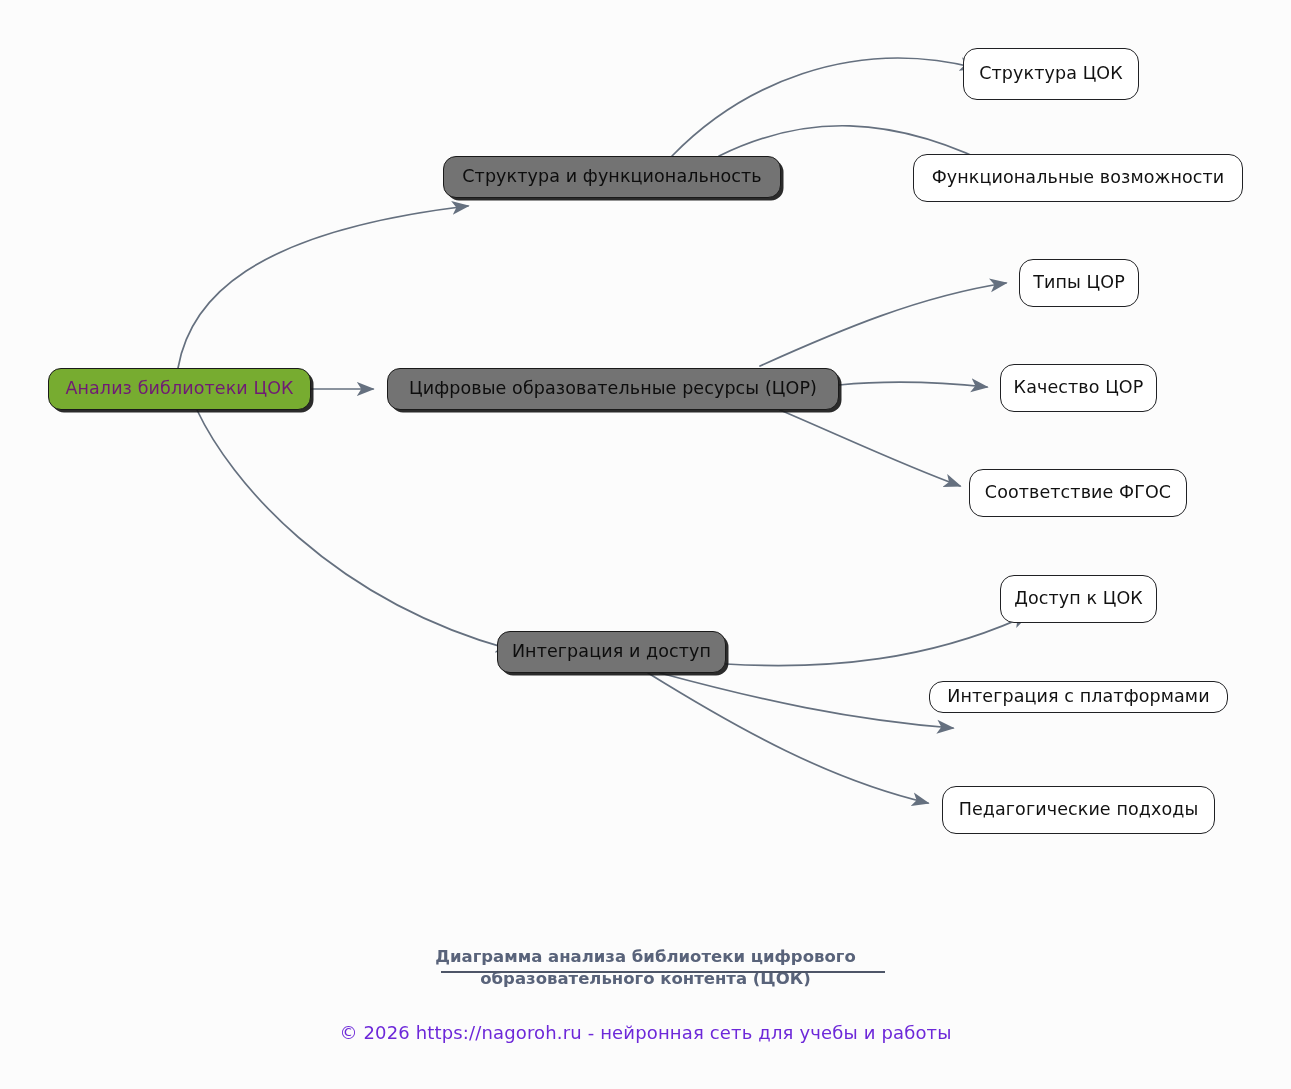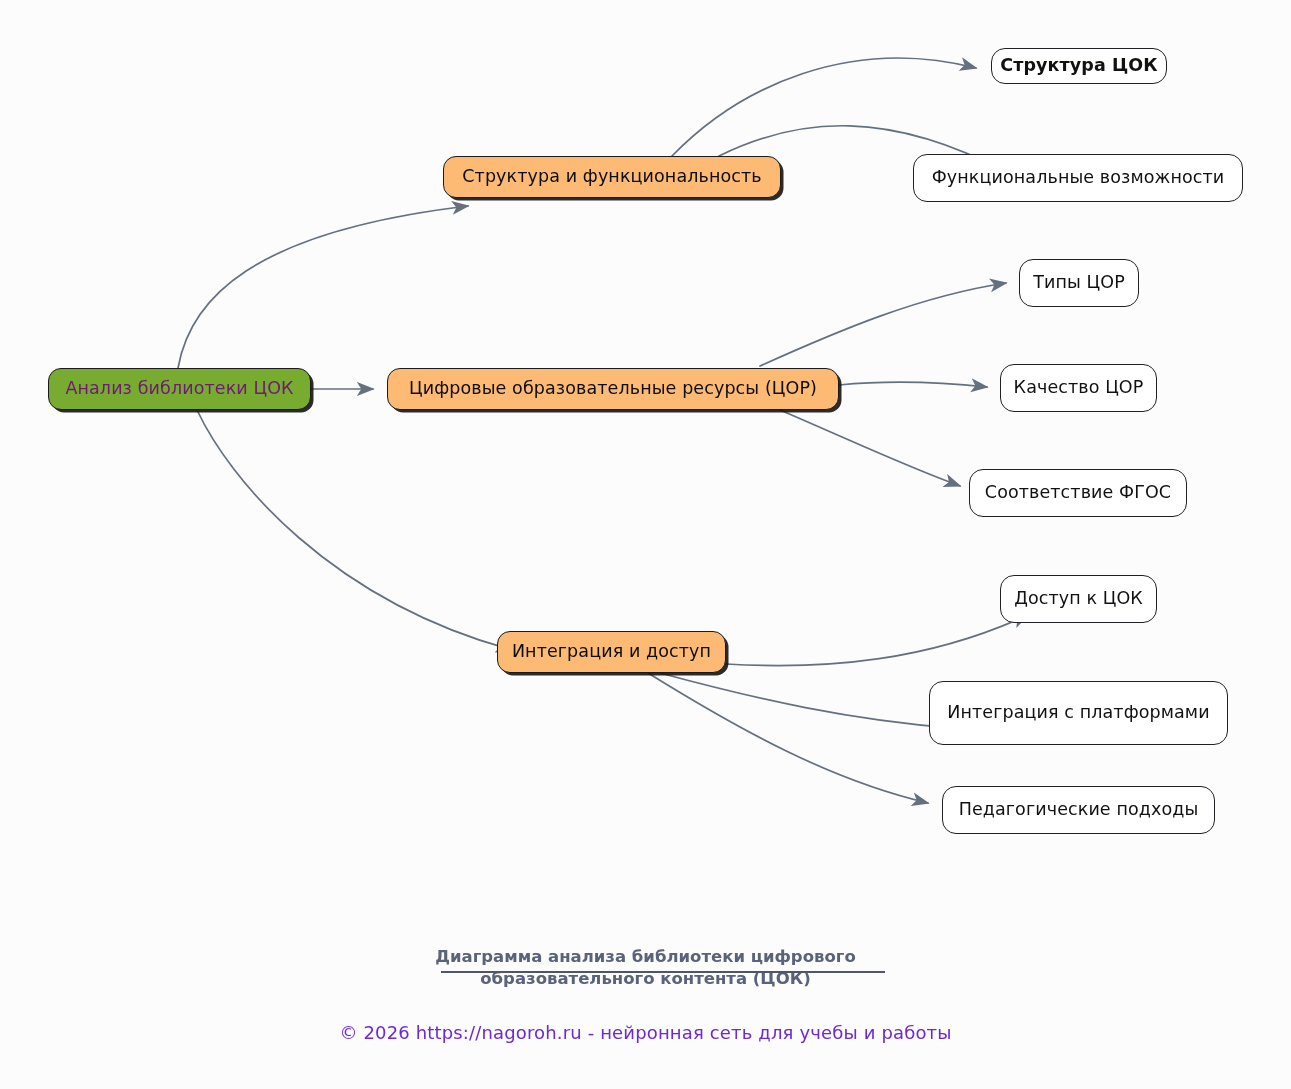--- a/index.html
+++ b/index.html
@@ -49,21 +49,21 @@
   }
 
   .node.root {
     background: #77ac30;
     border: 1.3px solid #1a1a1a;
     box-shadow: 3px 3px 0 -0.5px rgba(20,20,20,0.9);
     color: #701a75;
   }
 
   .node.branch {
-    background: #fdba74;
+    background: #737373;
     border: 1.3px solid #1a1a1a;
     box-shadow: 3px 3px 0 -0.5px rgba(20,20,20,0.9);
     color: #0d0d0d;
     text-align: center;
   }
 
   .node.leaf {
     background: #ffffff;
     border: 1.7px solid #202124;
     border-radius: 14px;
@@ -129,21 +129,21 @@
       </g>
   </svg>
 
   <div class="node root" id="node-root" style="left: 48px; top: 368px; width: 263px; height: 42px;">
     <span>Анализ библиотеки ЦОК</span>
   </div>
 
   <div class="node branch" id="node-branch-structure" style="left: 443px; top: 156px; width: 338px; height: 42px;">
     <span>Структура и функциональность</span>
   </div>
-  <div class="node leaf" id="node-leaf-struktura-cok" style="left: 991px; top: 48px; width: 176px; height: 36px; font-weight: bold;">
+  <div class="node leaf" id="node-leaf-struktura-cok" style="left: 963px; top: 48px; width: 176px; height: 52px;">
     <span>Структура ЦОК</span>
   </div>
   <div class="node leaf" id="node-leaf-funkcionalnye-vozmozhnosti" style="left: 913px; top: 154px; width: 330px; height: 48px;">
     <span>Функциональные возможности</span>
   </div>
 
   <div class="node branch" id="node-branch-resources" style="left: 387px; top: 368px; width: 452px; height: 42px;">
     <span>Цифровые образовательные ресурсы (ЦОР)</span>
   </div>
   <div class="node leaf" id="node-leaf-tipy-cor" style="left: 1019px; top: 259px; width: 120px; height: 48px;">
@@ -155,21 +155,21 @@
   <div class="node leaf" id="node-leaf-sootvetstvie-fgos" style="left: 969px; top: 469px; width: 218px; height: 48px;">
     <span>Соответствие ФГОС</span>
   </div>
 
   <div class="node branch" id="node-branch-integration" style="left: 497px; top: 631px; width: 229px; height: 42px;">
     <span>Интеграция и доступ</span>
   </div>
   <div class="node leaf" id="node-leaf-dostup-k-cok" style="left: 1000px; top: 575px; width: 157px; height: 48px;">
     <span>Доступ к ЦОК</span>
   </div>
-  <div class="node leaf" id="node-leaf-integraciya-s-platformami" style="left: 929px; top: 681px; width: 299px; height: 64px;">
+  <div class="node leaf" id="node-leaf-integraciya-s-platformami" style="left: 929px; top: 681px; width: 299px; height: 32px;">
     <span>Интеграция с платформами</span>
   </div>
   <div class="node leaf" id="node-leaf-pedagogicheskie-podhody" style="left: 942px; top: 786px; width: 273px; height: 48px;">
     <span>Педагогические подходы</span>
   </div>
 
   <div class="footer footer-title">
     <div>Диаграмма анализа библиотеки цифрового</div>
     <div>образовательного контента (ЦОК)</div>
   </div>

